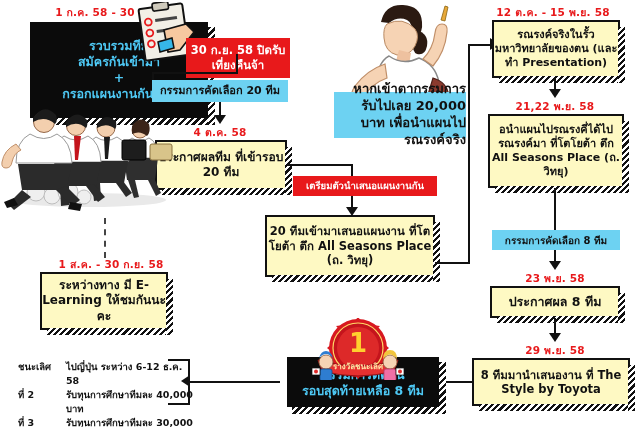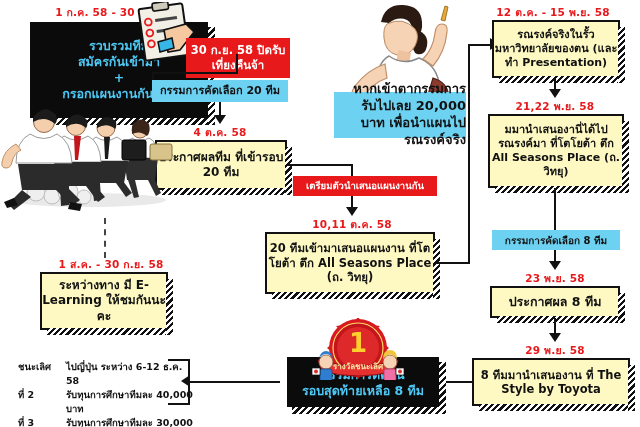--- a/index.html
+++ b/index.html
@@ -159,21 +159,21 @@
   <div class="abs line-v" style="left:351px;top:164px;height:14px;"></div>
 
   <div class="abs redbox" style="left:293px;top:176px;width:144px;height:20px;font-size:9.5px;">
     <span>เตรียมตัวนำเสนอแผนงานกัน</span>
   </div>
   <div class="abs line-v" style="left:351px;top:196px;height:12px;"></div>
   <div class="abs arrow-down" style="left:345.5px;top:207px;"></div>
 
   <div class="abs date" style="left:296px;top:218px;width:112px;">10,11 ต.ค. 58</div>
 
-  <div class="abs whitebox shadow-rb" style="left:265px;top:232px;width:170px;height:62px;font-size:11.5px;justify-content:flex-end;">
+  <div class="abs whitebox shadow-rb" style="left:265px;top:215px;width:170px;height:62px;font-size:11.5px;justify-content:flex-end;">
     <div>
       <span class="ln">20 ทีมเข้ามาเสนอแผนงาน</span>
       <span class="ln">ที่โตโยต้า ตึก All Seasons</span>
       <span class="ln">Place (ถ. วิทยุ)</span>
     </div>
   </div>
 
   <div class="abs line-h" style="left:435px;top:262px;width:35px;"></div>
   <div class="abs line-v" style="left:468px;top:44px;height:220px;"></div>
   <div class="abs line-h" style="left:468px;top:44px;width:24px;"></div>
@@ -220,21 +220,21 @@
     </div>
   </div>
 
   <div class="abs line-v" style="left:554px;top:78px;height:12px;"></div>
   <div class="abs arrow-down" style="left:548.5px;top:89px;"></div>
 
   <div class="abs date" style="left:490px;top:100px;width:130px;">21,22 พ.ย. 58</div>
 
   <div class="abs whitebox shadow-rb" style="left:488px;top:114px;width:136px;height:74px;font-size:11px;">
     <div>
-      <span class="ln">มมานำเสนองานี่ได้ไป</span>
+      <span class="ln">อนำแผนไปรณรงคี่ได้ไป</span>
       <span class="ln">รณรงค์มา ที่โตโยต้า</span>
       <span class="ln">ตึก All Seasons Place</span>
       <span class="ln">(ถ. วิทยุ)</span>
     </div>
   </div>
 
   <div class="abs line-v" style="left:554px;top:188px;height:42px;"></div>
 
   <div class="abs cyanbox" style="left:492px;top:230px;width:128px;height:20px;font-size:10px;">
     <span>กรรมการคัดเลือก 8 ทีม</span>

